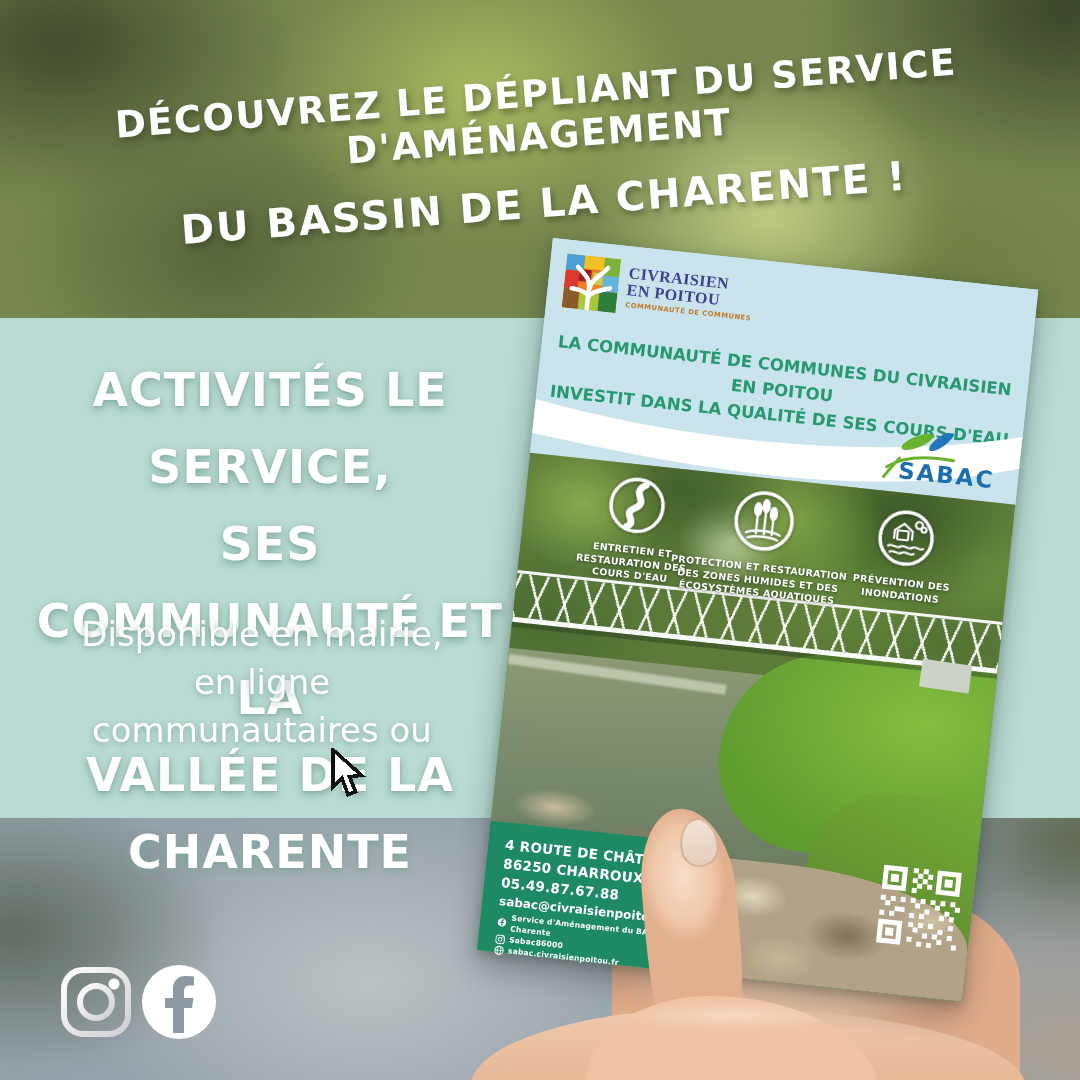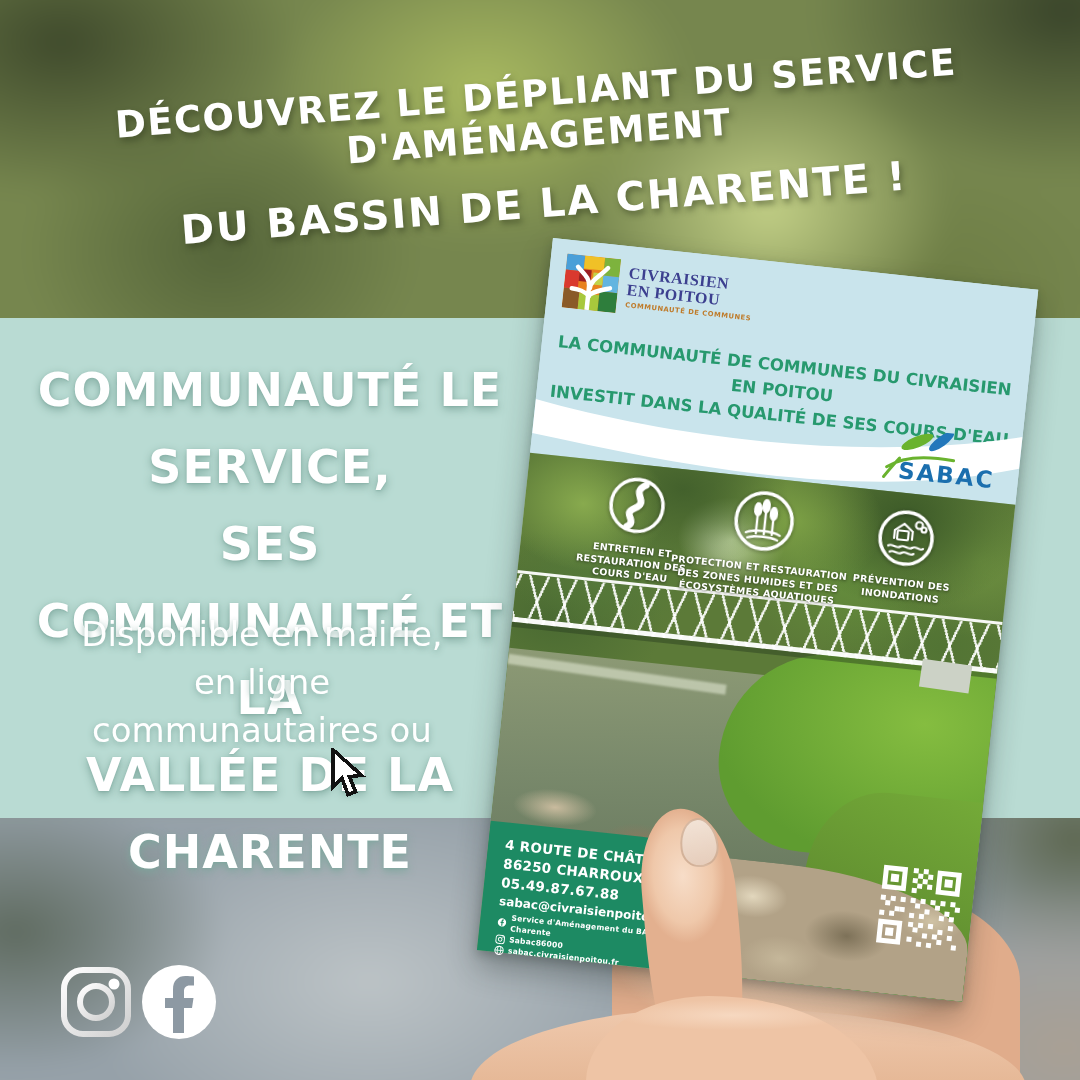--- a/index.html
+++ b/index.html
@@ -159,21 +159,21 @@
   <div class="bg-top"></div>
   <div class="bg-bottom"></div>
   <div class="band"></div>
 
   <div class="headline">
     <div class="l1">DÉCOUVREZ LE DÉPLIANT DU SERVICE D'AMÉNAGEMENT</div>
     <div class="l2">DU BASSIN DE LA CHARENTE !</div>
   </div>
 
   <div class="band-title">
-    <div>COMMUNAUTÉ LE SERVICE,</div>
+    <div>ACTIVITÉS LE SERVICE,</div>
     <div>SES COMMUNAUTÉ ET LA</div>
     <div>VALLÉE DE LA CHARENTE</div>
   </div>
 
   <div class="band-sub">
     <div>Disponible en mairie,</div>
     <div>en ligne</div>
     <div>communautaires ou</div>
   </div>
 

